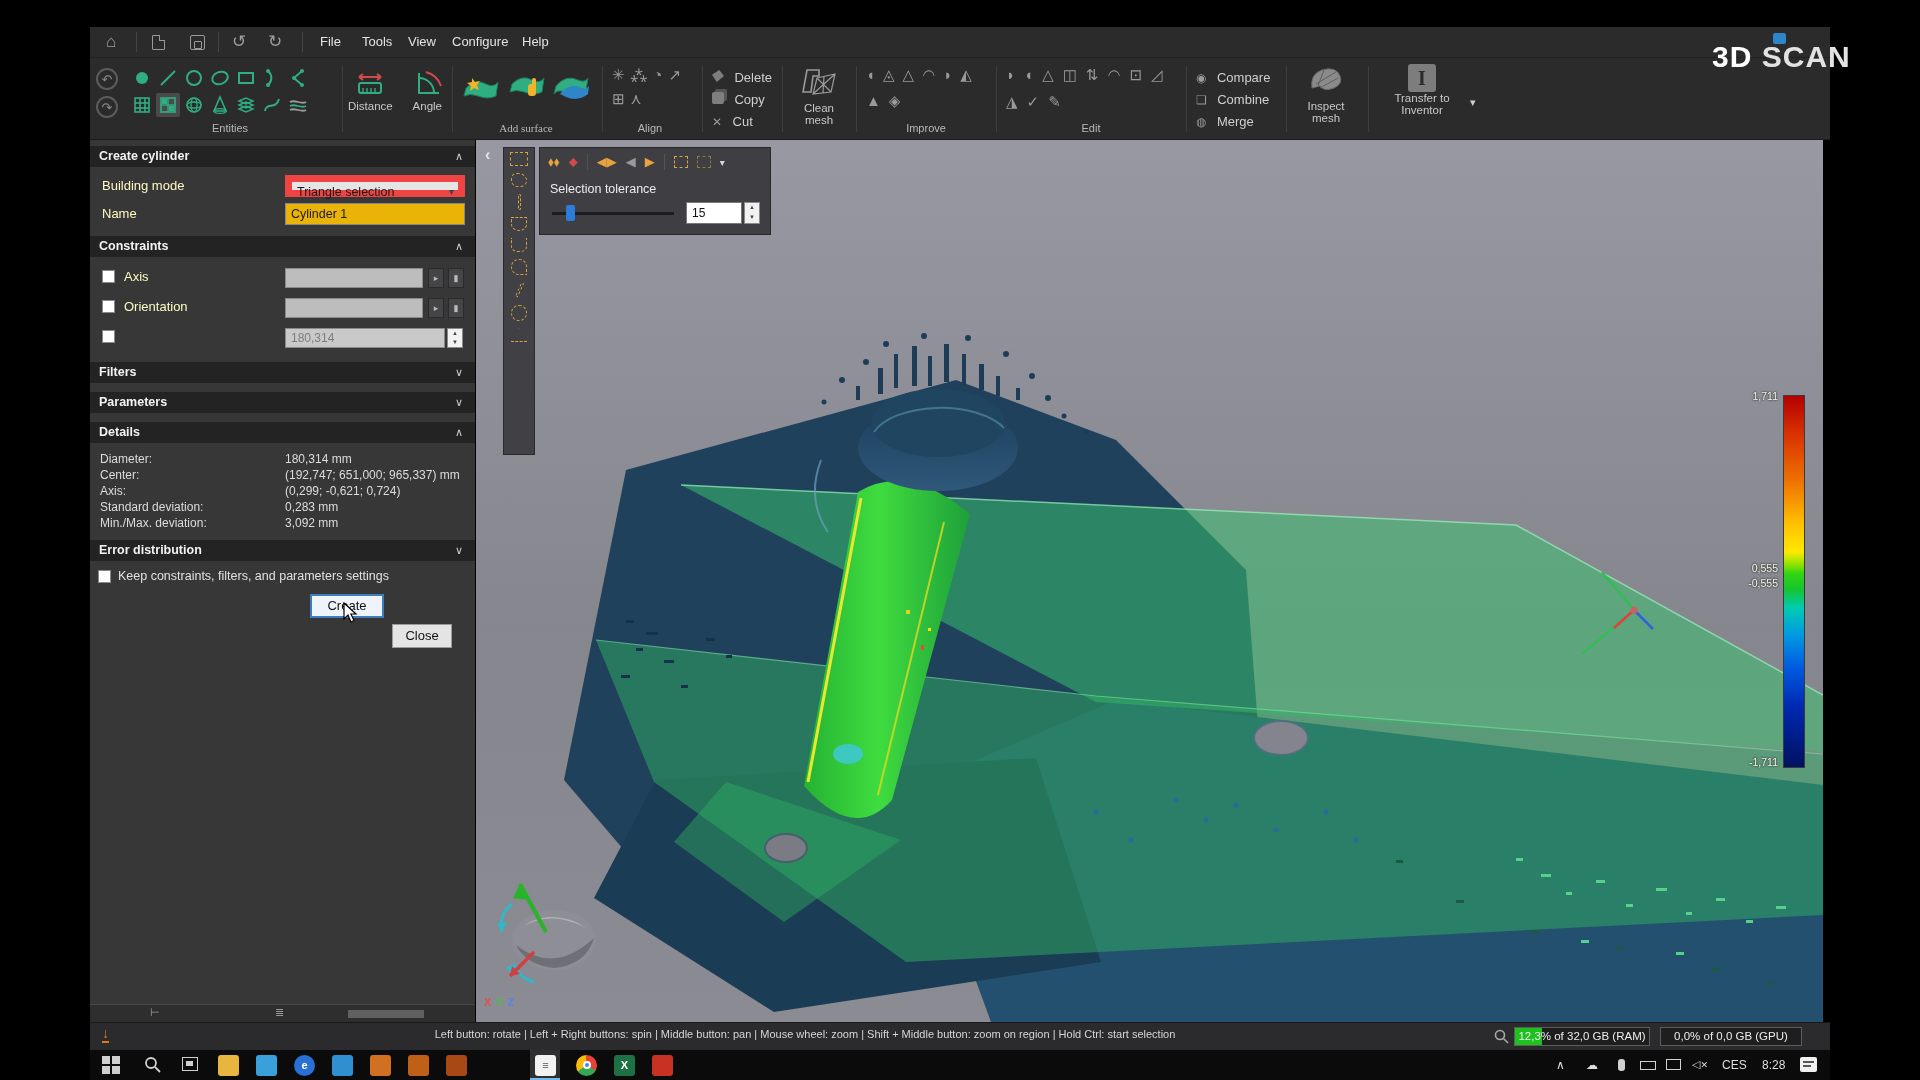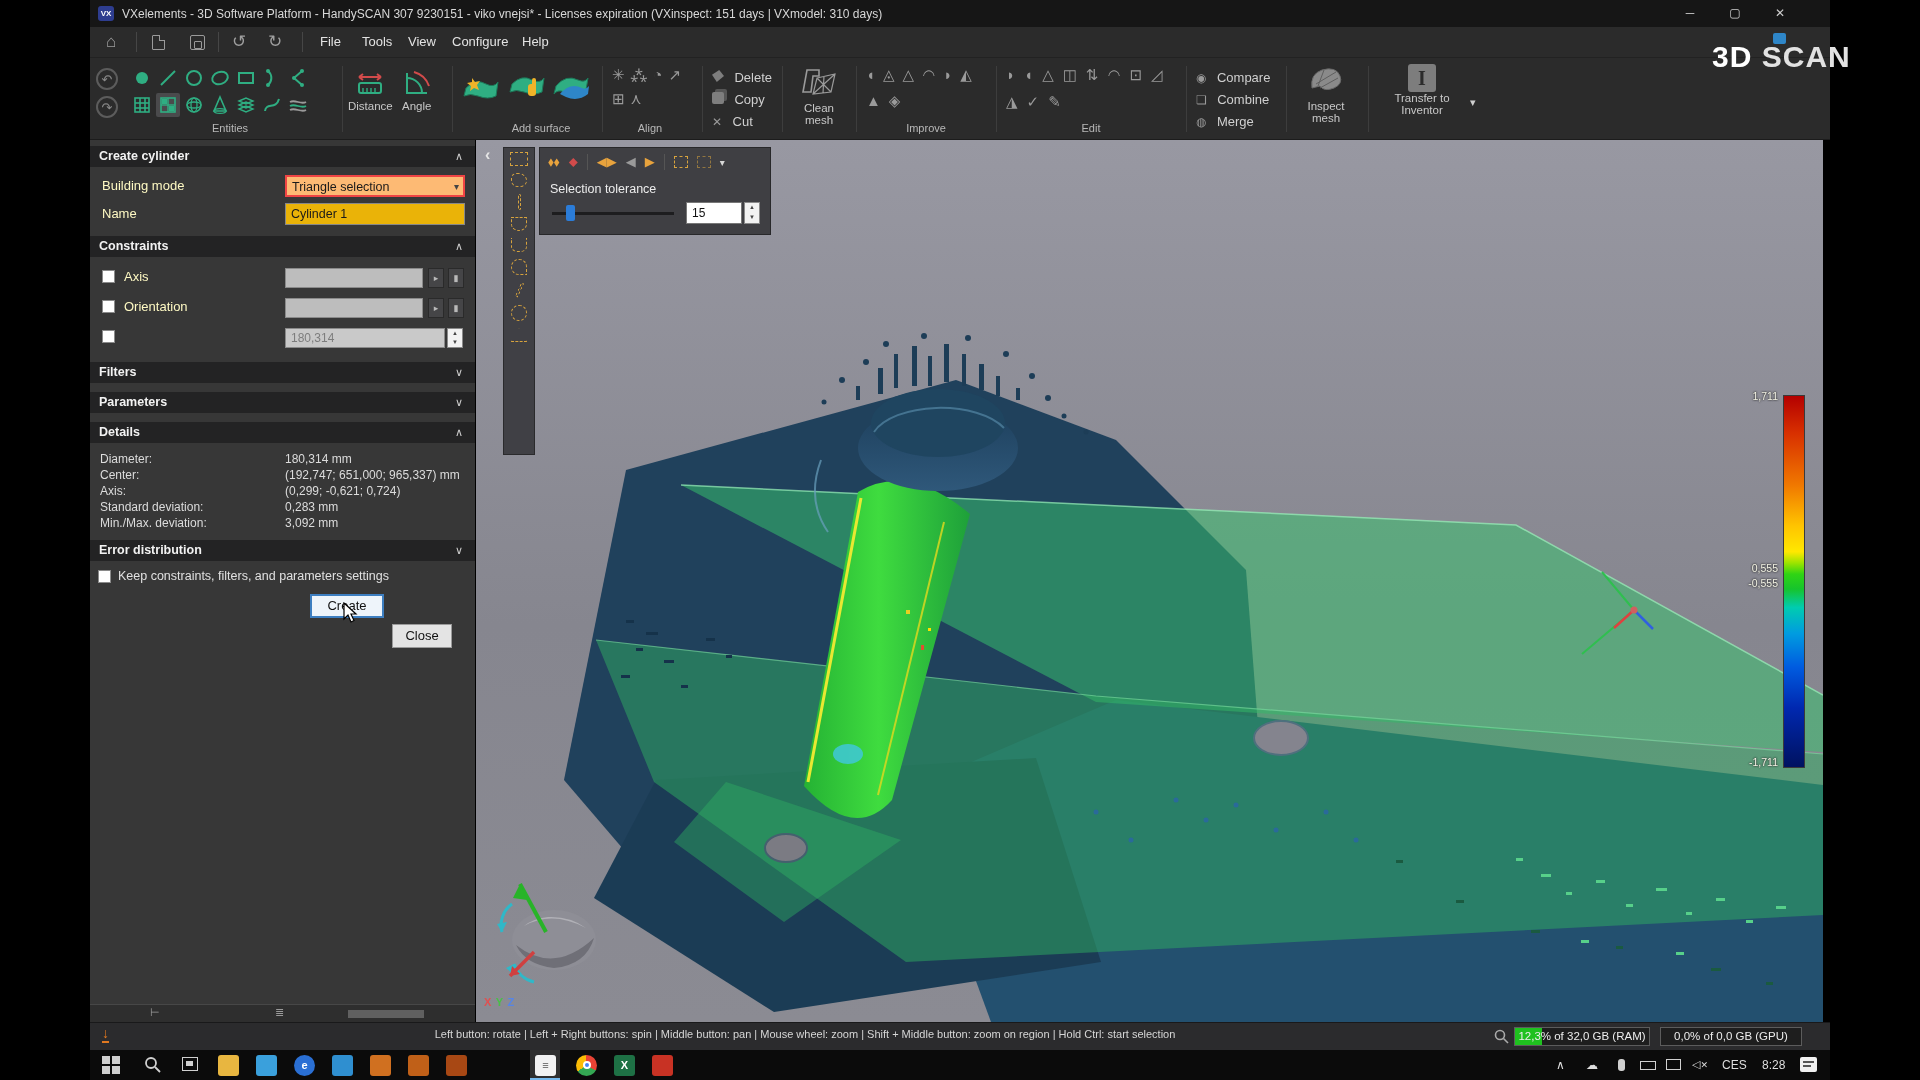--- a/index.html
+++ b/index.html
@@ -43,21 +43,21 @@
   .brand { left:1712px; top:40px; color:#fff; font-size:30px; font-weight:bold; letter-spacing:1px; white-space:nowrap;}
   .brand .scan { color:#e2e2e2; font-weight:600; }
   .brand-sq { left:1773px; top:33px; width:13px; height:11px; background:#2e86c8; border-radius:2px; }
 
   
   .panel { left:90px; top:140px; width:385px; height:864px; background:#373737; }
   .phead { left:90px; width:385px; height:21px; background:#232324; color:#f2f2f2; font-size:12.5px;
            font-weight:bold; line-height:21px; padding-left:9px; }
   .phead .chev { position:absolute; right:12px; top:0; font-weight:normal; color:#cfcfcf; font-size:11px; }
   .plabel { color:#fef9c3; font-size:13px; }
-  .pselect { left:285px; width:180px; height:22px; background:#fdba74; border:2px solid #ef4444;
+  .pselect { left:285px; width:180px; height:22px; background:#e5e5e5; border:7px solid #ef4444;
              color:#1a1a1a; font-size:12.5px; line-height:20px; padding-left:5px; }
   .pselect .caret { position:absolute; right:4px; top:0; color:#444; font-size:10px; line-height:20px;}
   .pinput { left:285px; width:180px; height:22px; background:#eab308; border:1px solid #888;
             color:#1a1a1a; font-size:12.5px; line-height:20px; padding-left:5px; }
   .pcombo-dis { background:#bdbdbd; border:1px solid #8a8a8a; height:20px; }
   .pinput-dis { background:#c9c9c9; border:1px solid #8a8a8a; height:20px; color:#7d7d7d;
                 font-size:12px; line-height:18px; padding-left:5px; }
   .cb { width:13px; height:13px; background:#fff; border:1px solid #8a8a8a; }
   .pickbtn { width:16px; height:20px; background:#454547; border:1px solid #2a2a2a; color:#b9b9b9;
              font-size:9px; text-align:center; line-height:18px; }
@@ -102,27 +102,20 @@
   .tico { top:1055px; width:21px; height:21px; border-radius:3px; font-size:11px; color:#fff;
           text-align:center; line-height:21px; font-weight:bold;}
   .tray { color:#dedede; font-size:12px; top:1058px; }
   .active-app { left:530px; top:1050px; width:30px; height:30px; background:#2f2f2f; border-bottom:2px solid #76b9ed;}
 </style>
 </head>
 <body>
 
 <div id="app">
 
-  <div class="abs titlebar">
-    <div class="abs vx-badge">VX</div>
-    <div class="abs title-text">VXelements - 3D Software Platform - HandySCAN 307 9230151 - viko vnejsi* - Licenses expiration (VXinspect: 151 days | VXmodel: 310 days)</div>
-    <div class="abs winbtn" style="right:120px;">─</div>
-    <div class="abs winbtn" style="right:75px;">▢</div>
-    <div class="abs winbtn" style="right:30px;">✕</div>
-  </div>
 
   <div class="abs menubar">
     <div class="abs mico" style="left:16px;">⌂</div>
     <div class="abs msep" style="left:46px;"></div>
     <div class="abs doc-ico" style="left:62px;"></div>
     <div class="abs save-ico" style="left:100px;"></div>
     <div class="abs msep" style="left:128px;"></div>
     <div class="abs mico" style="left:142px;">↺</div>
     <div class="abs mico" style="left:178px;">↻</div>
     <div class="abs msep" style="left:212px;"></div>
@@ -235,21 +228,21 @@
 
     <div class="abs" style="left:258px; top:12px; width:44px; text-align:center;">
       <svg width="30" height="26">
           <path d="M4,7 L26,7" stroke="#d24b4b" stroke-width="2"></path>
           <path d="M4,7 l4,-3 M4,7 l4,3 M26,7 l-4,-3 M26,7 l-4,3" stroke="#d24b4b" stroke-width="2" fill="none"></path>
           <rect x="4" y="13" width="22" height="10" rx="2" fill="none" stroke="#2fae82" stroke-width="2"></rect>
           <path d="M8,18 v4 M12,18 v4 M16,18 v4 M20,18 v4" stroke="#2fae82" stroke-width="1.4"></path>
         </svg>
       <div class="rtext-s">Distance</div>
     </div>
-    <div class="abs" style="left:312px; top:12px; width:40px; text-align:left;">
+    <div class="abs" style="left:312px; top:12px; width:40px; text-align:right;">
       <svg width="28" height="26">
           <path d="M5,3 L5,23 L25,23" fill="none" stroke="#2fae82" stroke-width="2"></path>
           <path d="M5,8 A15,15 0 0 1 20,23" fill="none" stroke="#2fae82" stroke-width="2"></path>
           <path d="M12,2 A22,22 0 0 1 27,16" fill="none" stroke="#d24b4b" stroke-width="2"></path>
         </svg>
       <div class="rtext-s">Angle</div>
     </div>
     <div class="abs rsep" style="left:362px;"></div>
 
     <div class="abs" style="left:372px; top:12px;">
@@ -264,21 +257,21 @@
           <rect x="20" y="14" width="8" height="12" rx="3" fill="#f0b429"></rect>
           <rect x="24" y="8" width="4" height="10" rx="2" fill="#f0b429"></rect>
         </svg>
     </div>
     <div class="abs" style="left:462px; top:12px;">
       <svg width="38" height="30">
           <path d="M4,16 Q14,4 26,10 Q33,13 36,8 L34,20 Q24,28 12,22 Q6,19 2,24 Z" fill="#2fae82" stroke="#1d7a5a"></path>
           <path d="M8,24 Q18,12 30,18 Q34,20 37,16 L36,24 Q26,32 14,27 Z" fill="#2e86c8"></path>
         </svg>
     </div>
-    <div class="abs rlabel" style="left:387px; width:128px;">Add surface</div>
+    <div class="abs rlabel" style="left:372px; width:128px;font-family:Liberation Serif, serif;">Add surface</div>
     <div class="abs rsep" style="left:512px;"></div>
 
     <div class="abs" style="left:522px; top:8px; width:76px; display:flex; flex-wrap:wrap; gap:6px;">
       <span class="gico">✳</span>
       <span class="gico">⁂</span>
       <span class="gico">◔</span>
       <span class="gico">↗</span>
       <span class="gico">⊞</span>
       <span class="gico">⋏</span>
     </div>

